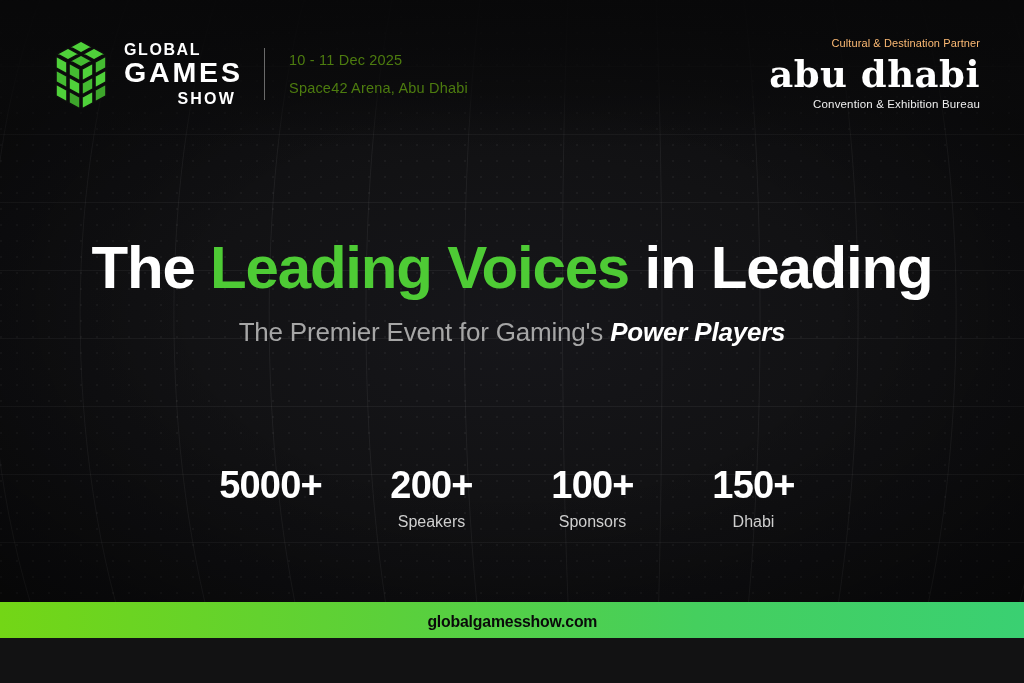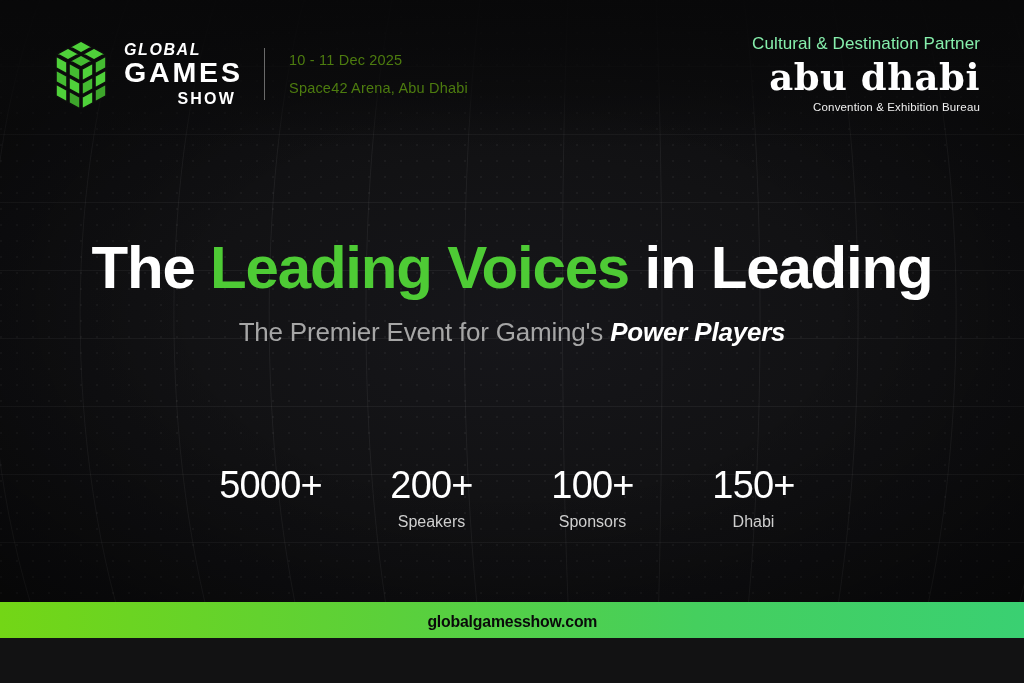--- a/index.html
+++ b/index.html
@@ -86,21 +86,20 @@
     display: flex;
     flex-direction: column;
     align-items: flex-start;
     line-height: 1;
     color: #ffffff;
   }
   .wm-global {
     font-size: 16px;
     font-weight: 700;
     letter-spacing: 1.6px;
-    font-style: italic;
   }
   .wm-games {
     font-size: 27px;
     font-weight: 700;
     letter-spacing: 2.6px;
     margin-top: 2px;
     transform: scaleX(1.06);
     transform-origin: left center;
   }
   .wm-show {
@@ -124,23 +123,23 @@
     white-space: nowrap;
   }
   .event-meta .line2 { font-size: 14.5px; }
 
   .partner {
     text-align: right;
     color: #ffffff;
     line-height: 1;
   }
   .partner-kicker {
-    font-size: 17px;
+    font-size: 11px;
     letter-spacing: 0.1px;
-    color: #86efac;
+    color: #fdba74;
   }
   .partner-name {
     font-family: "DejaVu Serif", serif;
     font-size: 37px;
     font-weight: 700;
     letter-spacing: 0.5px;
     margin: 7px 0 6px 0;
     color: #ffffff;
   }
   .partner-sub {
@@ -189,21 +188,21 @@
     justify-content: center;
     align-items: flex-start;
     gap: 0;
   }
   .stat {
     width: 161px;
     text-align: center;
   }
   .stat-value {
     font-size: 38px;
-    font-weight: 400;
+    font-weight: 700;
     color: #ffffff;
     letter-spacing: -0.8px;
     line-height: 1.05;
   }
   .stat-label {
     margin-top: 7px;
     font-size: 16px;
     color: #cfcfcf;
     font-weight: 400;
   }

